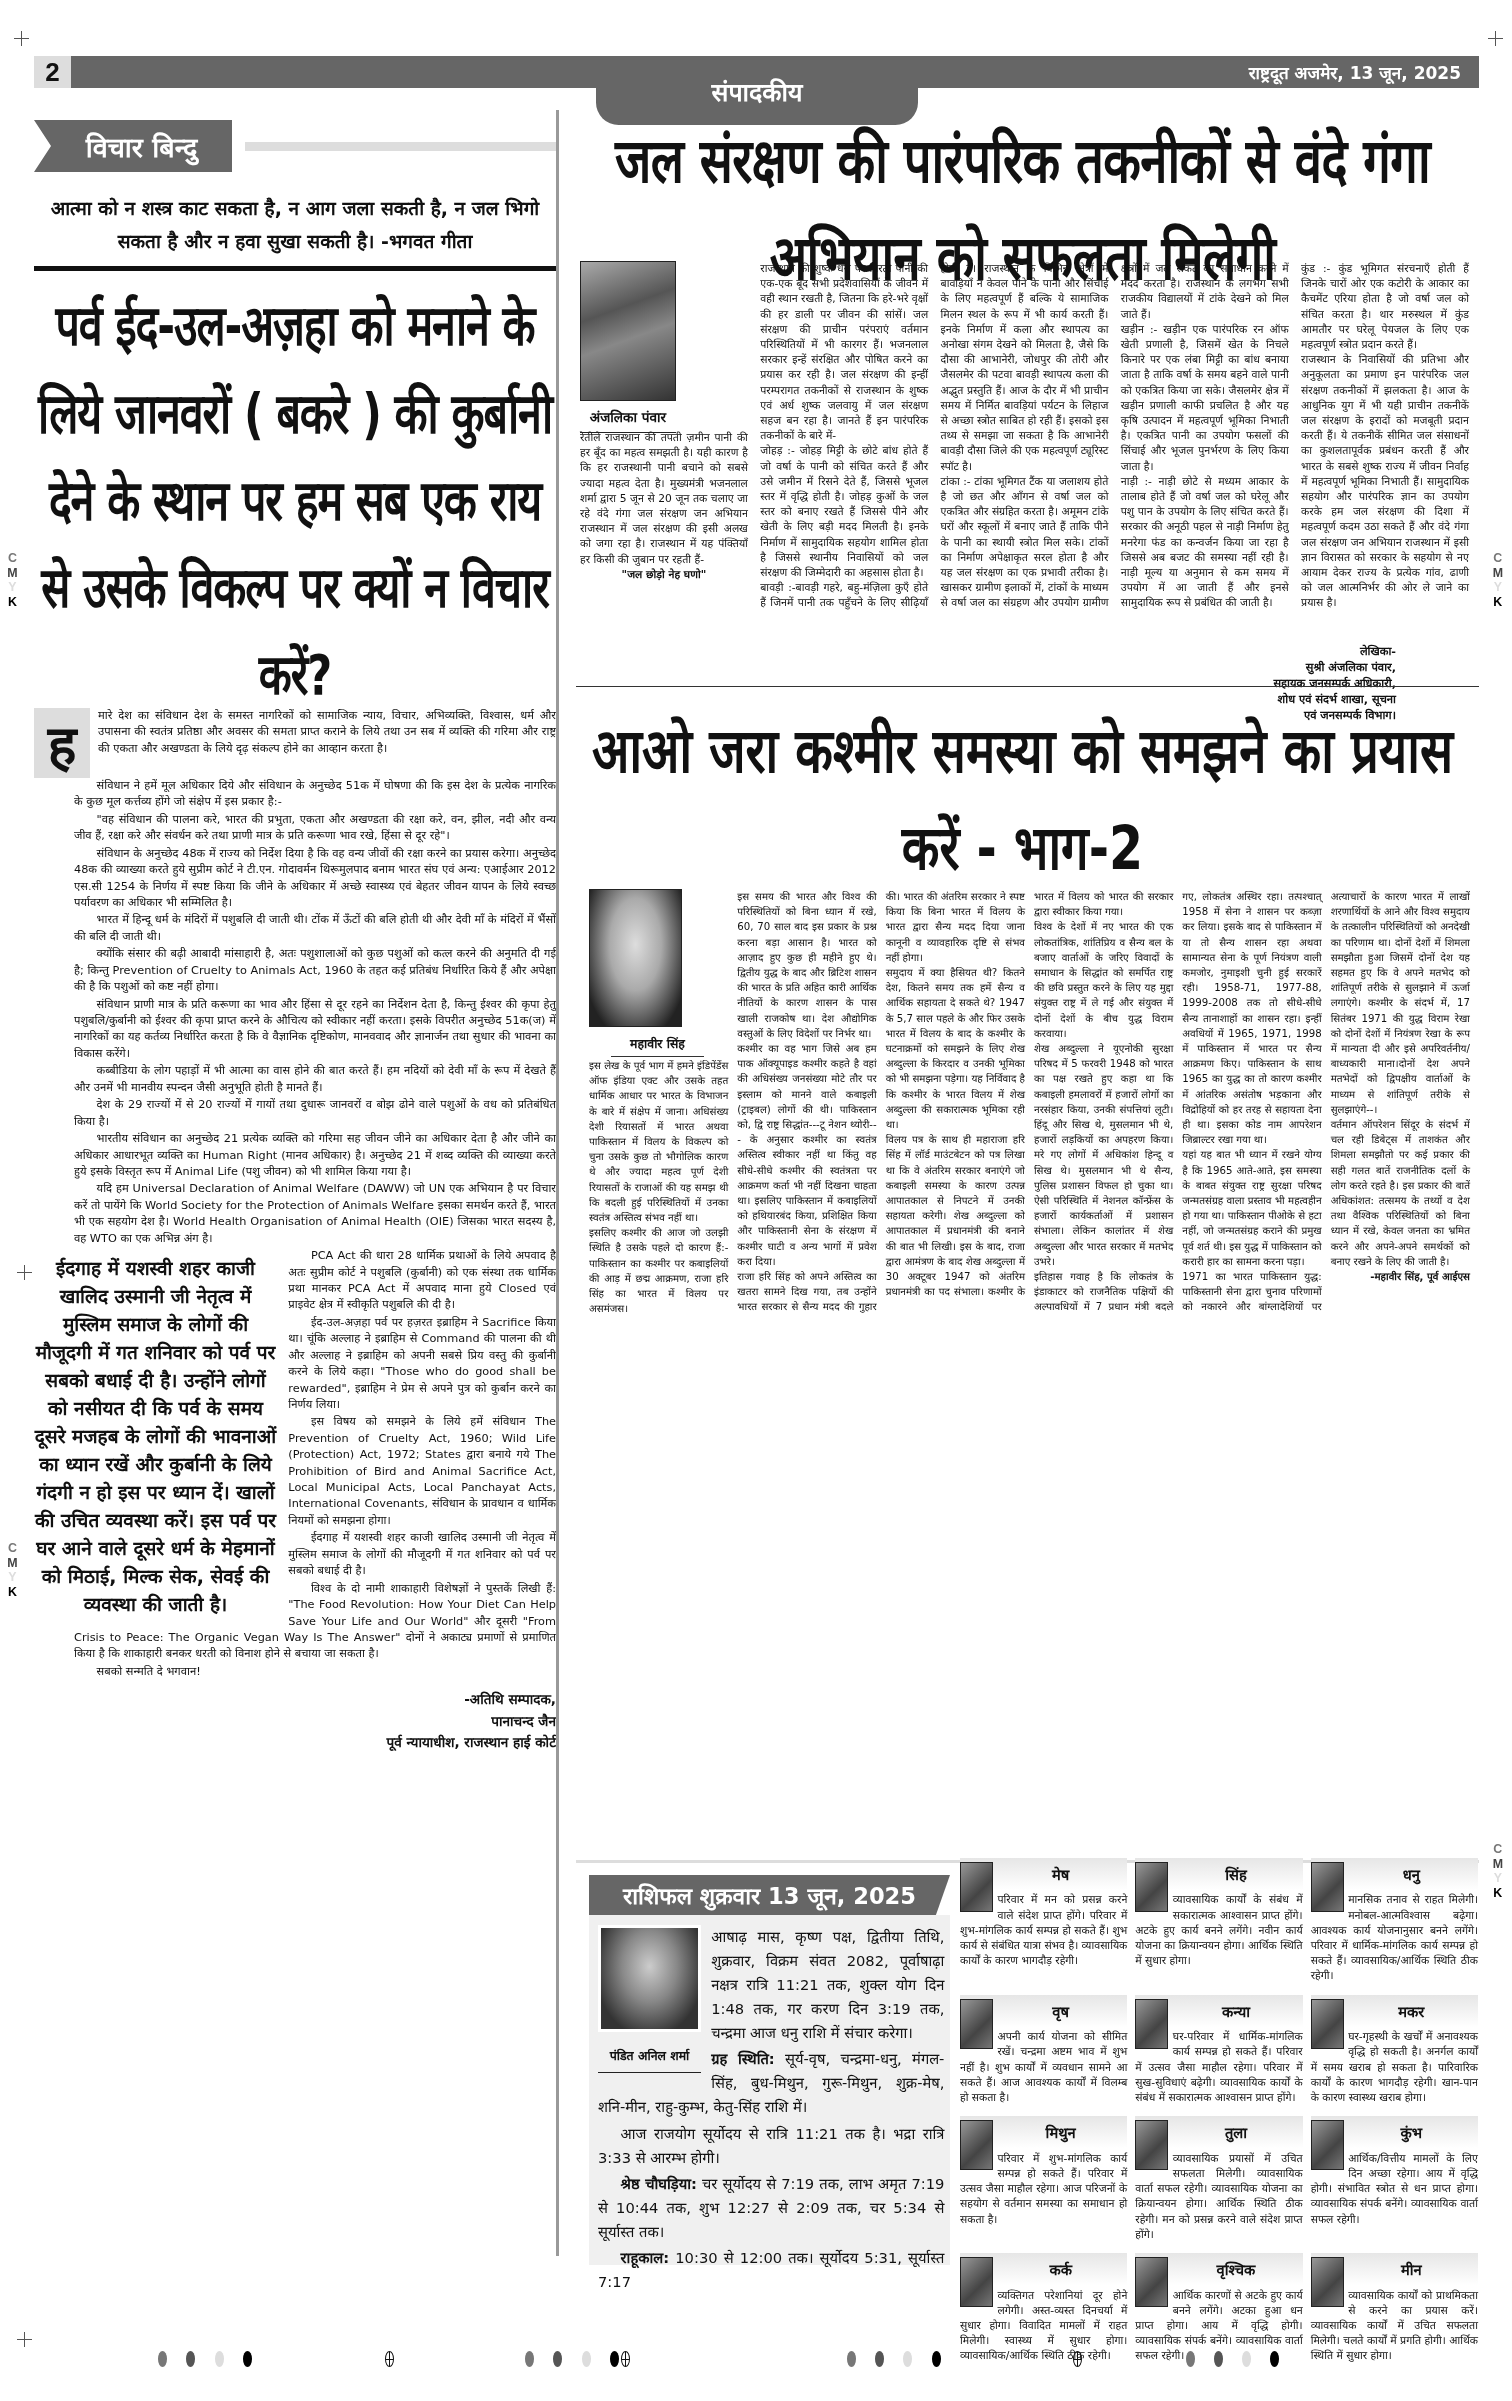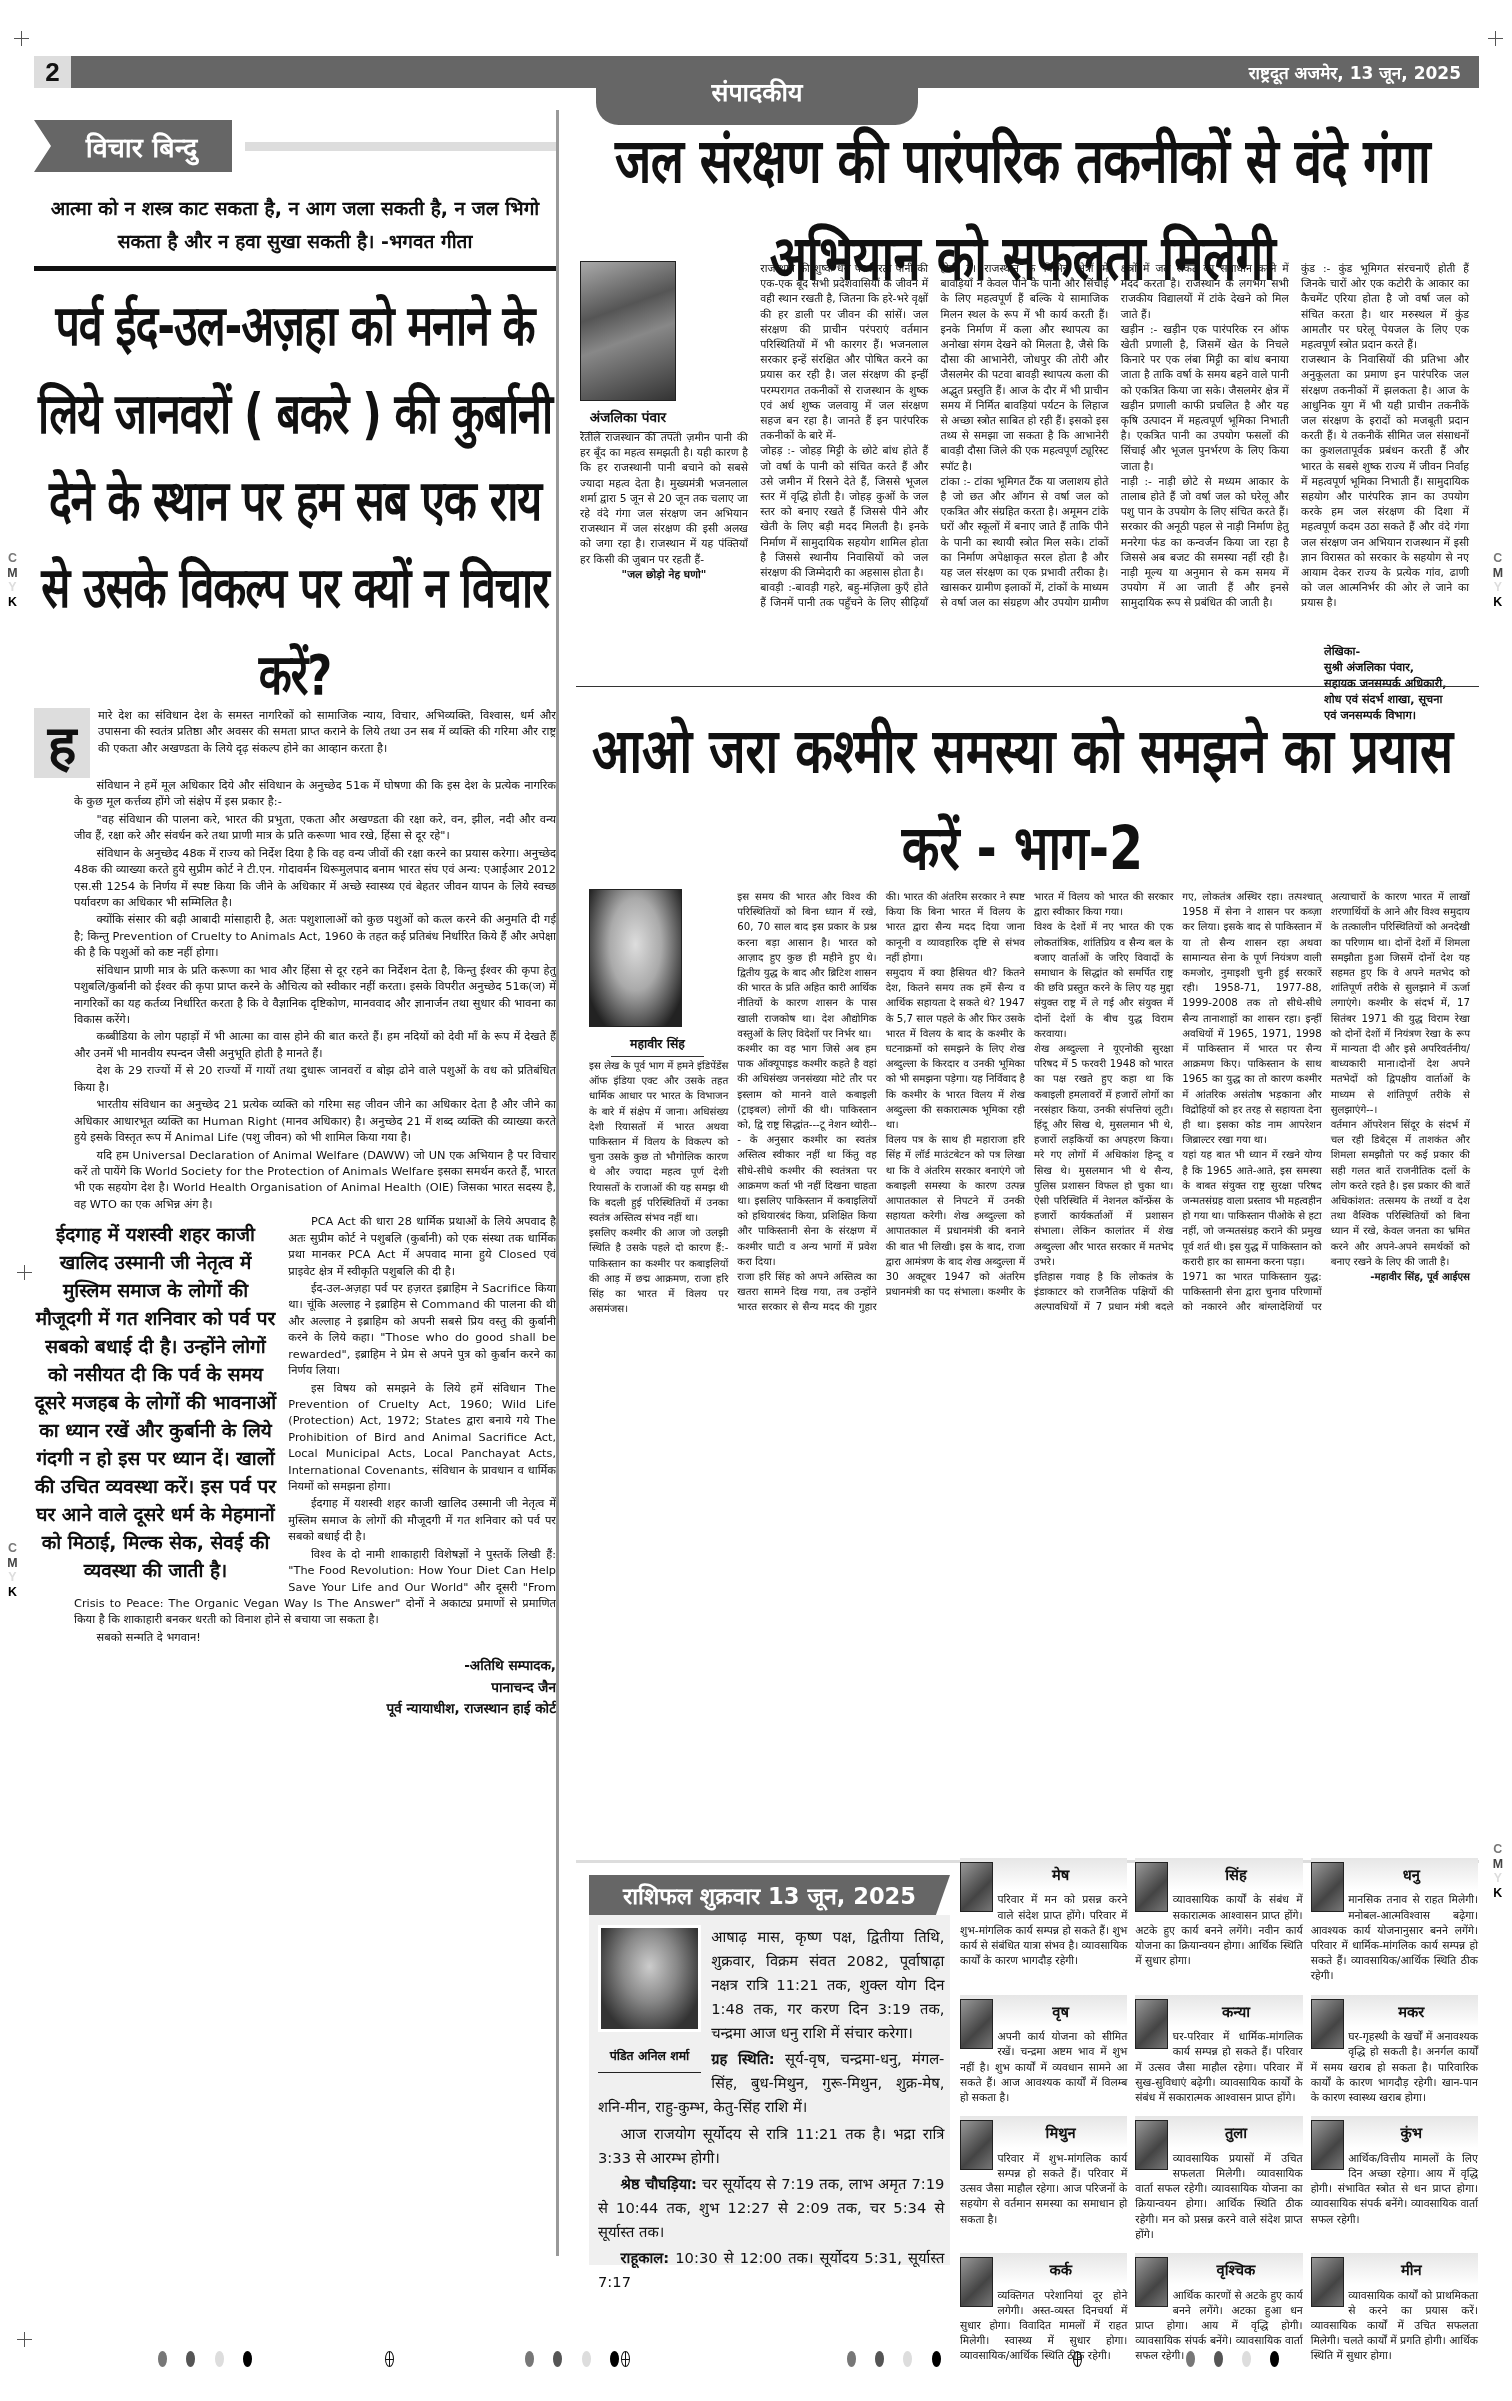--- a/index.html
+++ b/index.html
@@ -31,21 +31,21 @@
 .body-text p.noind{text-indent:0}
 #left-body{padding-left:40px}
 #left-pullquote{float:left;width:243px;margin:5.6px 11.3px 5.6px -40px;font:bold 19px "DejaVu Sans",sans-serif;line-height:28px;text-align:center}
 #left-signoff{text-align:right;font:bold 13.6px "DejaVu Sans",sans-serif;line-height:21.5px;margin-top:9px}
 
 #water-headline{position:absolute;left:565px;top:113px;width:915px;font:900 49px "DejaVu Sans",sans-serif;line-height:78px;text-align:center;letter-spacing:-0.6px;transform:scaleY(1.25);transform-origin:top}
 #water-photo{position:absolute;left:580px;top:261px;width:96px;height:140px;background:linear-gradient(160deg,#aaa 0%,#555 35%,#888 55%,#333 100%);border:1.1px solid #222}
 #water-author{position:absolute;left:580px;top:404px;width:96px;text-align:center;font:bold 13.6px "DejaVu Sans",sans-serif;border-bottom:1.1px solid #222;padding:3.4px 0 5.6px}
 #water-body{position:absolute;left:580px;top:261px;width:889px;height:384px;column-count:5;column-gap:12.4px;font:10.7px "DejaVu Sans",sans-serif;line-height:15.2px;text-align:justify}
 #water-body .spacer{height:169px;break-inside:avoid}
-#water-byline{position:absolute;left:1324px;top:644px;width:136px;text-align:left;font:bold 11.3px "DejaVu Sans",sans-serif;line-height:16px}
+#water-byline{position:absolute;left:1260px;top:644px;width:136px;text-align:right;font:bold 11.3px "DejaVu Sans",sans-serif;line-height:16px}
 #water-rule{position:absolute;left:576px;top:686px;width:903px;height:1.1px;background:#333}
 
 #kashmir-headline{position:absolute;left:565px;top:703px;width:915px;font:900 49px "DejaVu Sans",sans-serif;line-height:78px;text-align:center;transform:scaleY(1.25);transform-origin:top}
 #kashmir-photo{position:absolute;left:589px;top:889px;width:93px;height:138px;background:radial-gradient(ellipse at 50% 40%,#ddd 0%,#aaa 40%,#222 85%);border:1.1px solid #222}
 #kashmir-author{position:absolute;left:611px;top:1030px;width:93px;text-align:center;font:bold 12.4px "DejaVu Sans",sans-serif;border-bottom:1.1px solid #333;padding:4.5px 0}
 #kashmir-body{position:absolute;left:589px;top:889px;width:881px;height:966px;column-count:6;column-gap:9px;font:10.2px "DejaVu Sans",sans-serif;line-height:15.2px;text-align:justify}
 #kashmir-body .spacer{height:169px}
 #kashmir-rule{position:absolute;left:576px;top:1860px;width:903px;height:3.4px;background:#ddd}
 
 #rashifal-banner{position:absolute;left:589px;top:1875px;width:361px;height:41px;background:#666;color:#fff;font:bold 22.6px "DejaVu Sans",sans-serif;display:flex;align-items:center;justify-content:center;clip-path:polygon(0 0,100% 0,96% 100%,0 100%)}
@@ -118,20 +118,21 @@
   <div class="dropcap-wrap">
     <div id="dropcap">ह</div>
     <div class="body-text" style="flex:1">
         <p class="noind">मारे देश का संविधान देश के समस्त नागरिकों को सामाजिक न्याय, विचार, अभिव्यक्ति, विश्वास, धर्म और उपासना की स्वतंत्र प्रतिष्ठा और अवसर की समता प्राप्त कराने के लिये तथा उन सब में व्यक्ति की गरिमा और राष्ट्र की एकता और अखण्डता के लिये दृढ़ संकल्प होने का आव्हान करता है।</p>
       </div>
   </div>
   <div id="left-body" class="body-text">
     <p>संविधान ने हमें मूल अधिकार दिये और संविधान के अनुच्छेद 51क में घोषणा की कि इस देश के प्रत्येक नागरिक के कुछ मूल कर्त्तव्य होंगे जो संक्षेप में इस प्रकार है:-</p>
     <p>"वह संविधान की पालना करे, भारत की प्रभुता, एकता और अखण्डता की रक्षा करे, वन, झील, नदी और वन्य जीव हैं, रक्षा करे और संवर्धन करे तथा प्राणी मात्र के प्रति करूणा भाव रखे, हिंसा से दूर रहे"।</p>
     <p>संविधान के अनुच्छेद 48क में राज्य को निर्देश दिया है कि वह वन्य जीवों की रक्षा करने का प्रयास करेगा। अनुच्छेद 48क की व्याख्या करते हुये सुप्रीम कोर्ट ने टी.एन. गोदावर्मन थिरूमुलपाद बनाम भारत संघ एवं अन्य: एआईआर 2012 एस.सी 1254 के निर्णय में स्पष्ट किया कि जीने के अधिकार में अच्छे स्वास्थ्य एवं बेहतर जीवन यापन के लिये स्वच्छ पर्यावरण का अधिकार भी सम्मिलित है।</p>
+    <p>भारत में हिन्दू धर्म के मंदिरों में पशुबलि दी जाती थी। टोंक में ऊँटों की बलि होती थी और देवी माँ के मंदिरों में भैंसों की बलि दी जाती थी।</p>
     <p>क्योंकि संसार की बढ़ी आबादी मांसाहारी है, अतः पशुशालाओं को कुछ पशुओं को कत्ल करने की अनुमति दी गई है; किन्तु Prevention of Cruelty to Animals Act, 1960 के तहत कई प्रतिबंध निर्धारित किये हैं और अपेक्षा की है कि पशुओं को कष्ट नहीं होगा।</p>
     <p>संविधान प्राणी मात्र के प्रति करूणा का भाव और हिंसा से दूर रहने का निर्देशन देता है, किन्तु ईश्वर की कृपा हेतु पशुबलि/कुर्बानी को ईश्वर की कृपा प्राप्त करने के औचित्य को स्वीकार नहीं करता। इसके विपरीत अनुच्छेद 51क(ज) में नागरिकों का यह कर्तव्य निर्धारित करता है कि वे वैज्ञानिक दृष्टिकोण, मानववाद और ज्ञानार्जन तथा सुधार की भावना का विकास करेंगे।</p>
     <p>कब्बीडिया के लोग पहाड़ों में भी आत्मा का वास होने की बात करते हैं। हम नदियों को देवी माँ के रूप में देखते हैं और उनमें भी मानवीय स्पन्दन जैसी अनुभूति होती है मानते हैं।</p>
     <p>देश के 29 राज्यों में से 20 राज्यों में गायों तथा दुधारू जानवरों व बोझ ढोने वाले पशुओं के वध को प्रतिबंधित किया है।</p>
     <p>भारतीय संविधान का अनुच्छेद 21 प्रत्येक व्यक्ति को गरिमा सह जीवन जीने का अधिकार देता है और जीने का अधिकार आधारभूत व्यक्ति का Human Right (मानव अधिकार) है। अनुच्छेद 21 में शब्द व्यक्ति की व्याख्या करते हुये इसके विस्तृत रूप में Animal Life (पशु जीवन) को भी शामिल किया गया है।</p>
     <p>यदि हम Universal Declaration of Animal Welfare (DAWW) जो UN एक अभियान है पर विचार करें तो पायेंगे कि World Society for the Protection of Animals Welfare इसका समर्थन करते हैं, भारत भी एक सहयोग देश है। World Health Organisation of Animal Health (OIE) जिसका भारत सदस्य है, वह WTO का एक अभिन्न अंग है।</p>
     <div id="left-pullquote">ईदगाह में यशस्वी शहर काजी खालिद उस्मानी जी नेतृत्व में मुस्लिम समाज के लोगों की मौजूदगी में गत शनिवार को पर्व पर सबको बधाई दी है। उन्होंने लोगों को नसीयत दी कि पर्व के समय दूसरे मजहब के लोगों की भावनाओं का ध्यान रखें और कुर्बानी के लिये गंदगी न हो इस पर ध्यान दें। खालों की उचित व्यवस्था करें। इस पर्व पर घर आने वाले दूसरे धर्म के मेहमानों को मिठाई, मिल्क सेक, सेवई की व्यवस्था की जाती है।</div>
     <p>PCA Act की धारा 28 धार्मिक प्रथाओं के लिये अपवाद है अतः सुप्रीम कोर्ट ने पशुबलि (कुर्बानी) को एक संस्था तक धार्मिक प्रथा मानकर PCA Act में अपवाद माना हुये Closed एवं प्राइवेट क्षेत्र में स्वीकृति पशुबलि की दी है।</p>
     <p>ईद-उल-अज़हा पर्व पर हज़रत इब्राहिम ने Sacrifice किया था। चूंकि अल्लाह ने इब्राहिम से Command की पालना की थी और अल्लाह ने इब्राहिम को अपनी सबसे प्रिय वस्तु की कुर्बानी करने के लिये कहा। "Those who do good shall be rewarded", इब्राहिम ने प्रेम से अपने पुत्र को कुर्बान करने का निर्णय लिया।</p>
     <p>इस विषय को समझने के लिये हमें संविधान The Prevention of Cruelty Act, 1960; Wild Life (Protection) Act, 1972; States द्वारा बनाये गये The Prohibition of Bird and Animal Sacrifice Act, Local Municipal Acts, Local Panchayat Acts, International Covenants, संविधान के प्रावधान व धार्मिक नियमों को समझना होगा।</p>

